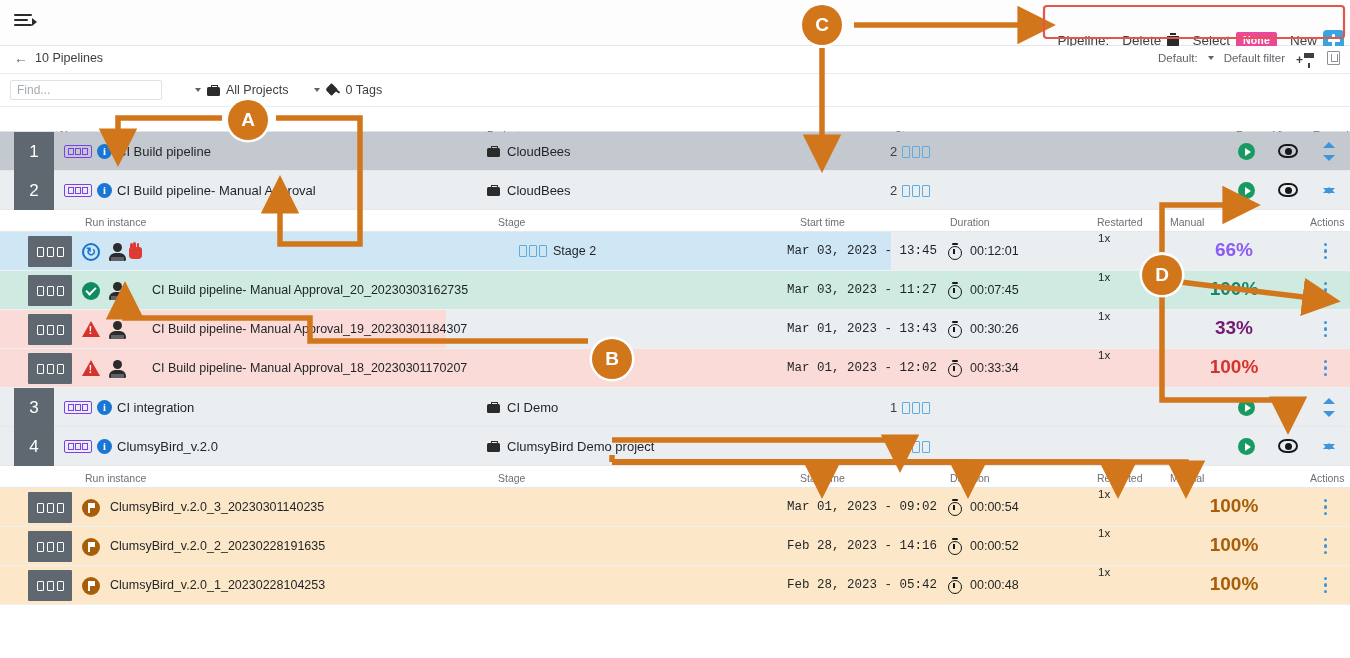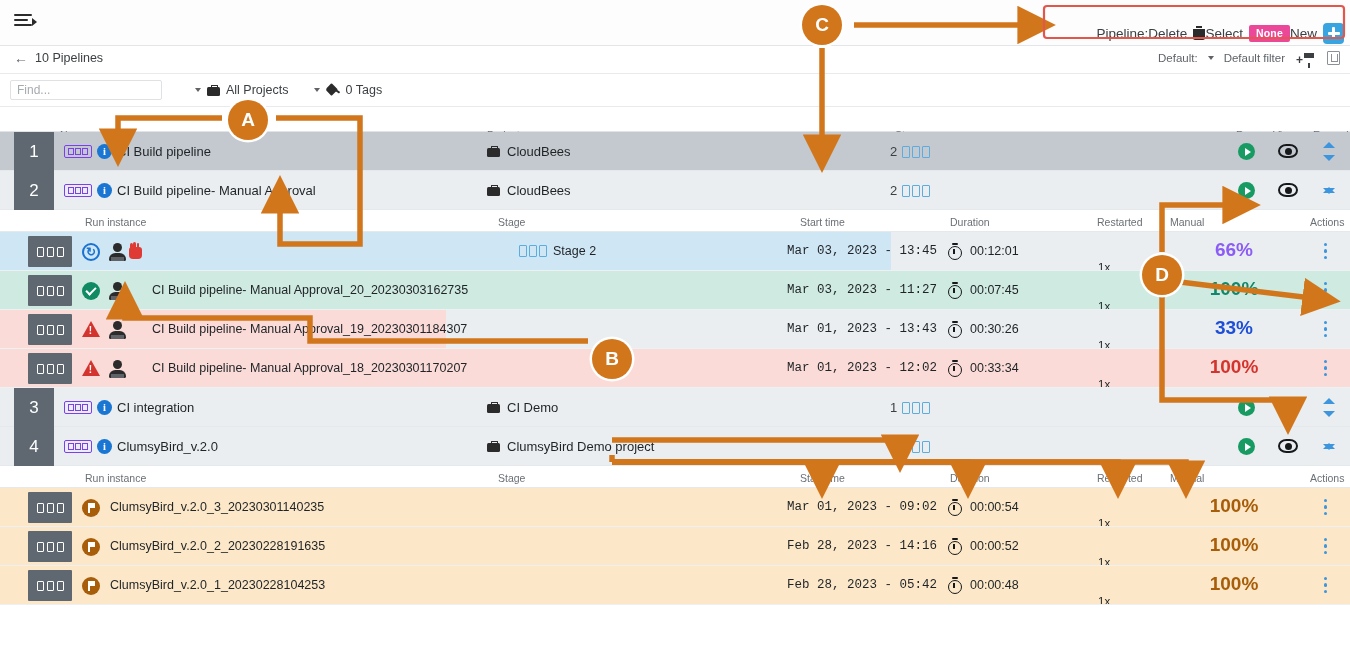--- a/index.html
+++ b/index.html
@@ -20,22 +20,22 @@
   .hamburger i { display:block; height:2px; background:#2b2b2b; margin-bottom:3px; border-radius:1px;}
   .hamburger i:nth-child(1){width:18px}
   .hamburger i:nth-child(2){width:14px}
   .hamburger i:nth-child(3){width:18px}
   .hamburger .arrow{
     position:absolute; right:-1px; top:4px; width:0;height:0;
     border-left:5px solid #2b2b2b; border-top:4px solid transparent; border-bottom:4px solid transparent;
   }
 
   .pipeline-actions {
-    position:absolute; right:6px; top:18px; height:30px;
-    display:flex; align-items:center; 
+    position:absolute; right:6px; top:25px; height:30px;
+    display:flex; align-items:center; gap:13px;
     font-size:13.5px; color:#3c4043; white-space:nowrap;
   }
   .pipeline-actions .lbl { color:#3c4043; }
   .pipeline-actions .act { display:flex; align-items:center; gap:6px; cursor:pointer;}
   .trash { width:12px; height:14px; position:relative; }
   .trash:before{content:"";position:absolute;left:0;top:3px;width:12px;height:11px;background:#2b2b2b;border-radius:0 0 2px 2px;}
   .trash:after{content:"";position:absolute;left:3px;top:0;width:6px;height:2px;background:#2b2b2b;}
   .none-chip{
     background:#ec4899;color:#fff;font-size:10.5px;font-weight:bold;
     padding:2px 7px 3px; border-radius:2px; letter-spacing:.2px;
@@ -176,21 +176,21 @@
   .rname{position:absolute;top:12px;font-size:12.5px;color:#1f2326;}
   .stgcell{position:absolute;left:519px;top:12px;font-size:12.5px;color:#1f2326;display:flex;gap:6px;align-items:center;}
   .stgcell .sq{display:flex;gap:2px;}
   .stgcell .sq i{display:block;width:8px;height:12px;border:1.6px solid #5cace0;border-radius:1px;}
   .stime{position:absolute;left:787px;top:12px;font-size:12.5px;color:#1f2326;font-family:Liberation Mono, monospace;}
   .dur{position:absolute;left:948px;top:11px;font-size:12.5px;color:#1f2326;display:flex;gap:8px;align-items:center;}
   .clock{width:14px;height:15px;position:relative;}
   .clock:before{content:"";position:absolute;left:0;top:3px;width:12px;height:12px;border:1.8px solid #16181a;border-radius:50%;}
   .clock:after{content:"";position:absolute;left:5.3px;top:6px;width:1.6px;height:4.5px;background:#16181a;}
   .clock .k{position:absolute;left:4px;top:0;width:6px;height:2.4px;background:#16181a;border-radius:1px;}
-  .rst{position:absolute;left:1098px;top:29px;font-size:11.5px;color:#1f2326;}
+  .rst{position:absolute;left:1098px;top:0;font-size:11.5px;color:#1f2326;}
   .pct{position:absolute;left:1196px;top:7px;width:76px;text-align:center;font-size:19px;font-weight:bold;}
   .kebab{position:absolute;left:1324px;top:11px;width:4px;height:17px;}
   .kebab i{display:block;width:3.4px;height:3.4px;border-radius:50%;background:#3c95dd;margin-bottom:3px;}
   .viewmore{
     position:relative;height:39px;background:#e9edef;border-bottom:1px solid #d7dbde;
     display:flex;align-items:center;justify-content:center;font-size:12.5px;color:#3c4043;
   }
 
   
   .ann{position:absolute;left:0;top:0;width:1350px;height:658px;pointer-events:none;}
@@ -448,21 +448,21 @@
         </div>
       <div class="rname" style="left:152px">CI Build pipeline- Manual Approval_19_20230301184307</div>
       <div class="stime">Mar 01, 2023 - 13:43</div>
       <div class="dur">
         <span class="clock">
             <span class="k"></span>
           </span>
         <span>00:30:26</span>
       </div>
       <div class="rst">1x</div>
-      <div class="pct" style="color:#1d4ed8">33%</div>
+      <div class="pct" style="color:#701a75">33%</div>
       <div class="kebab">
           <i></i>
           <i></i>
           <i></i>
         </div>
     </div>
 
     <div class="srow">
       <div class="fill" style="width:100%;background:#fadbd8"></div>
       <div class="sblock">

